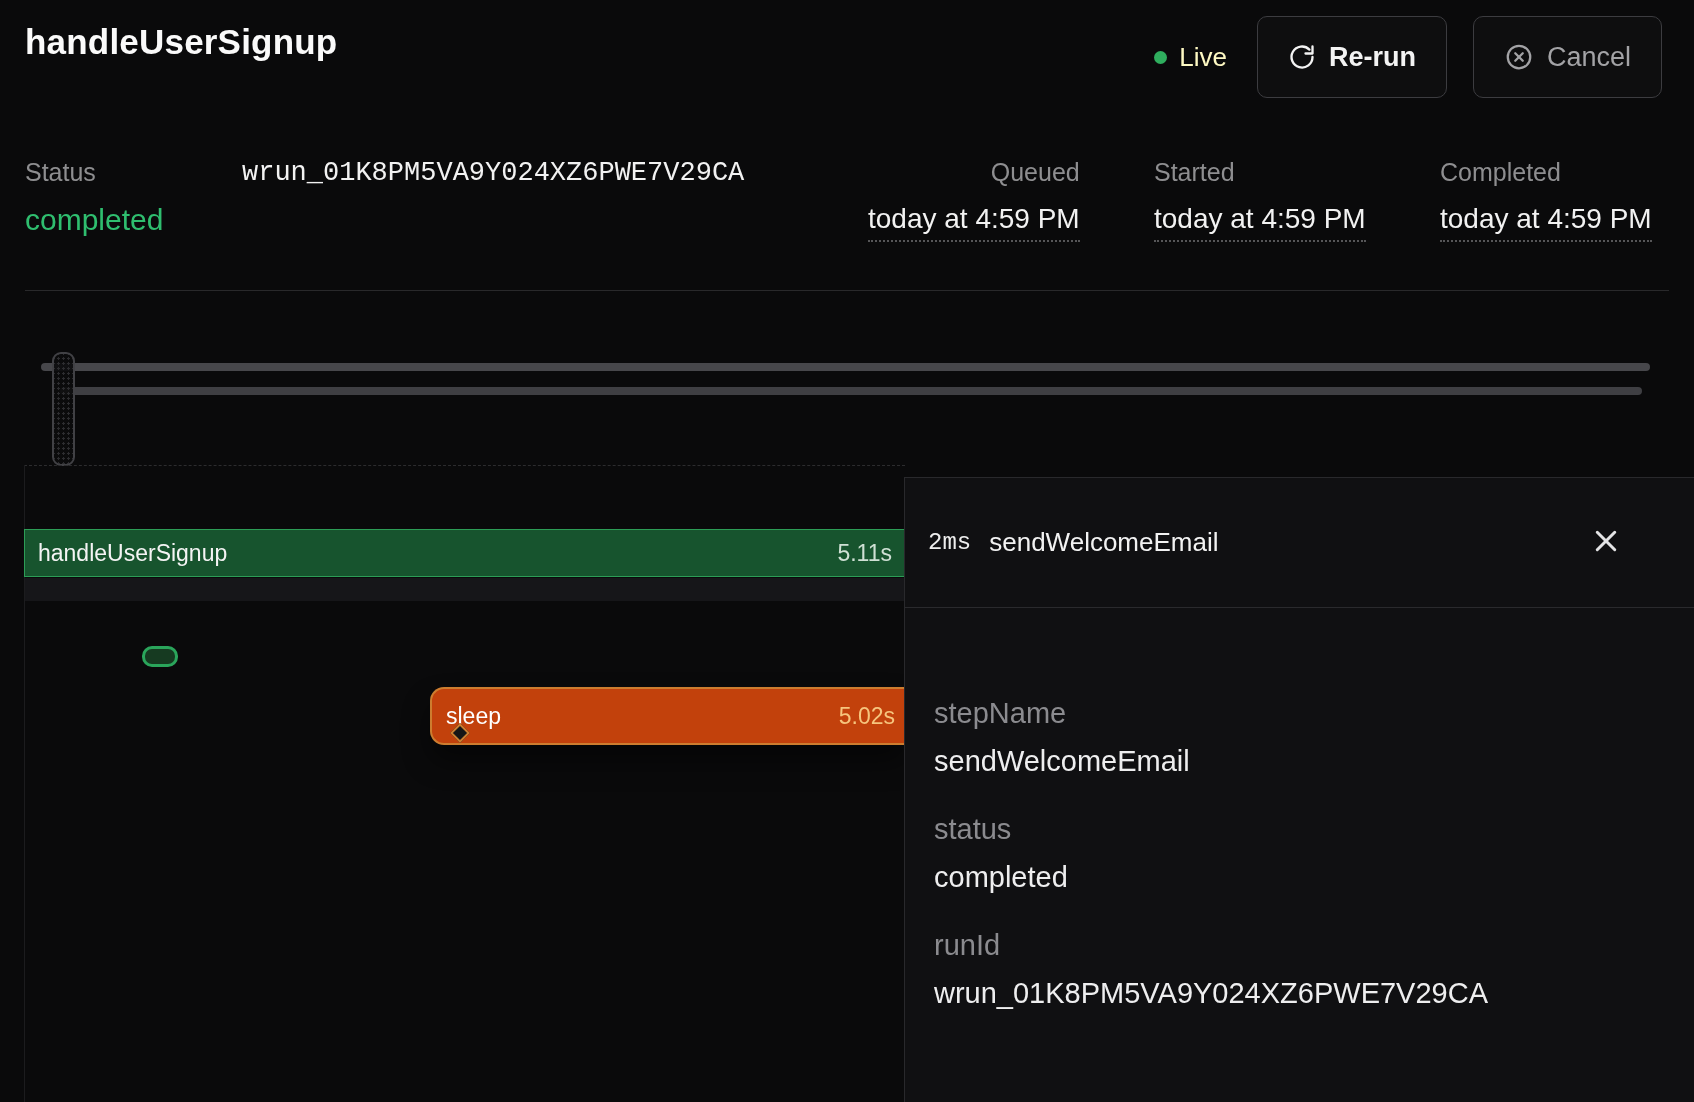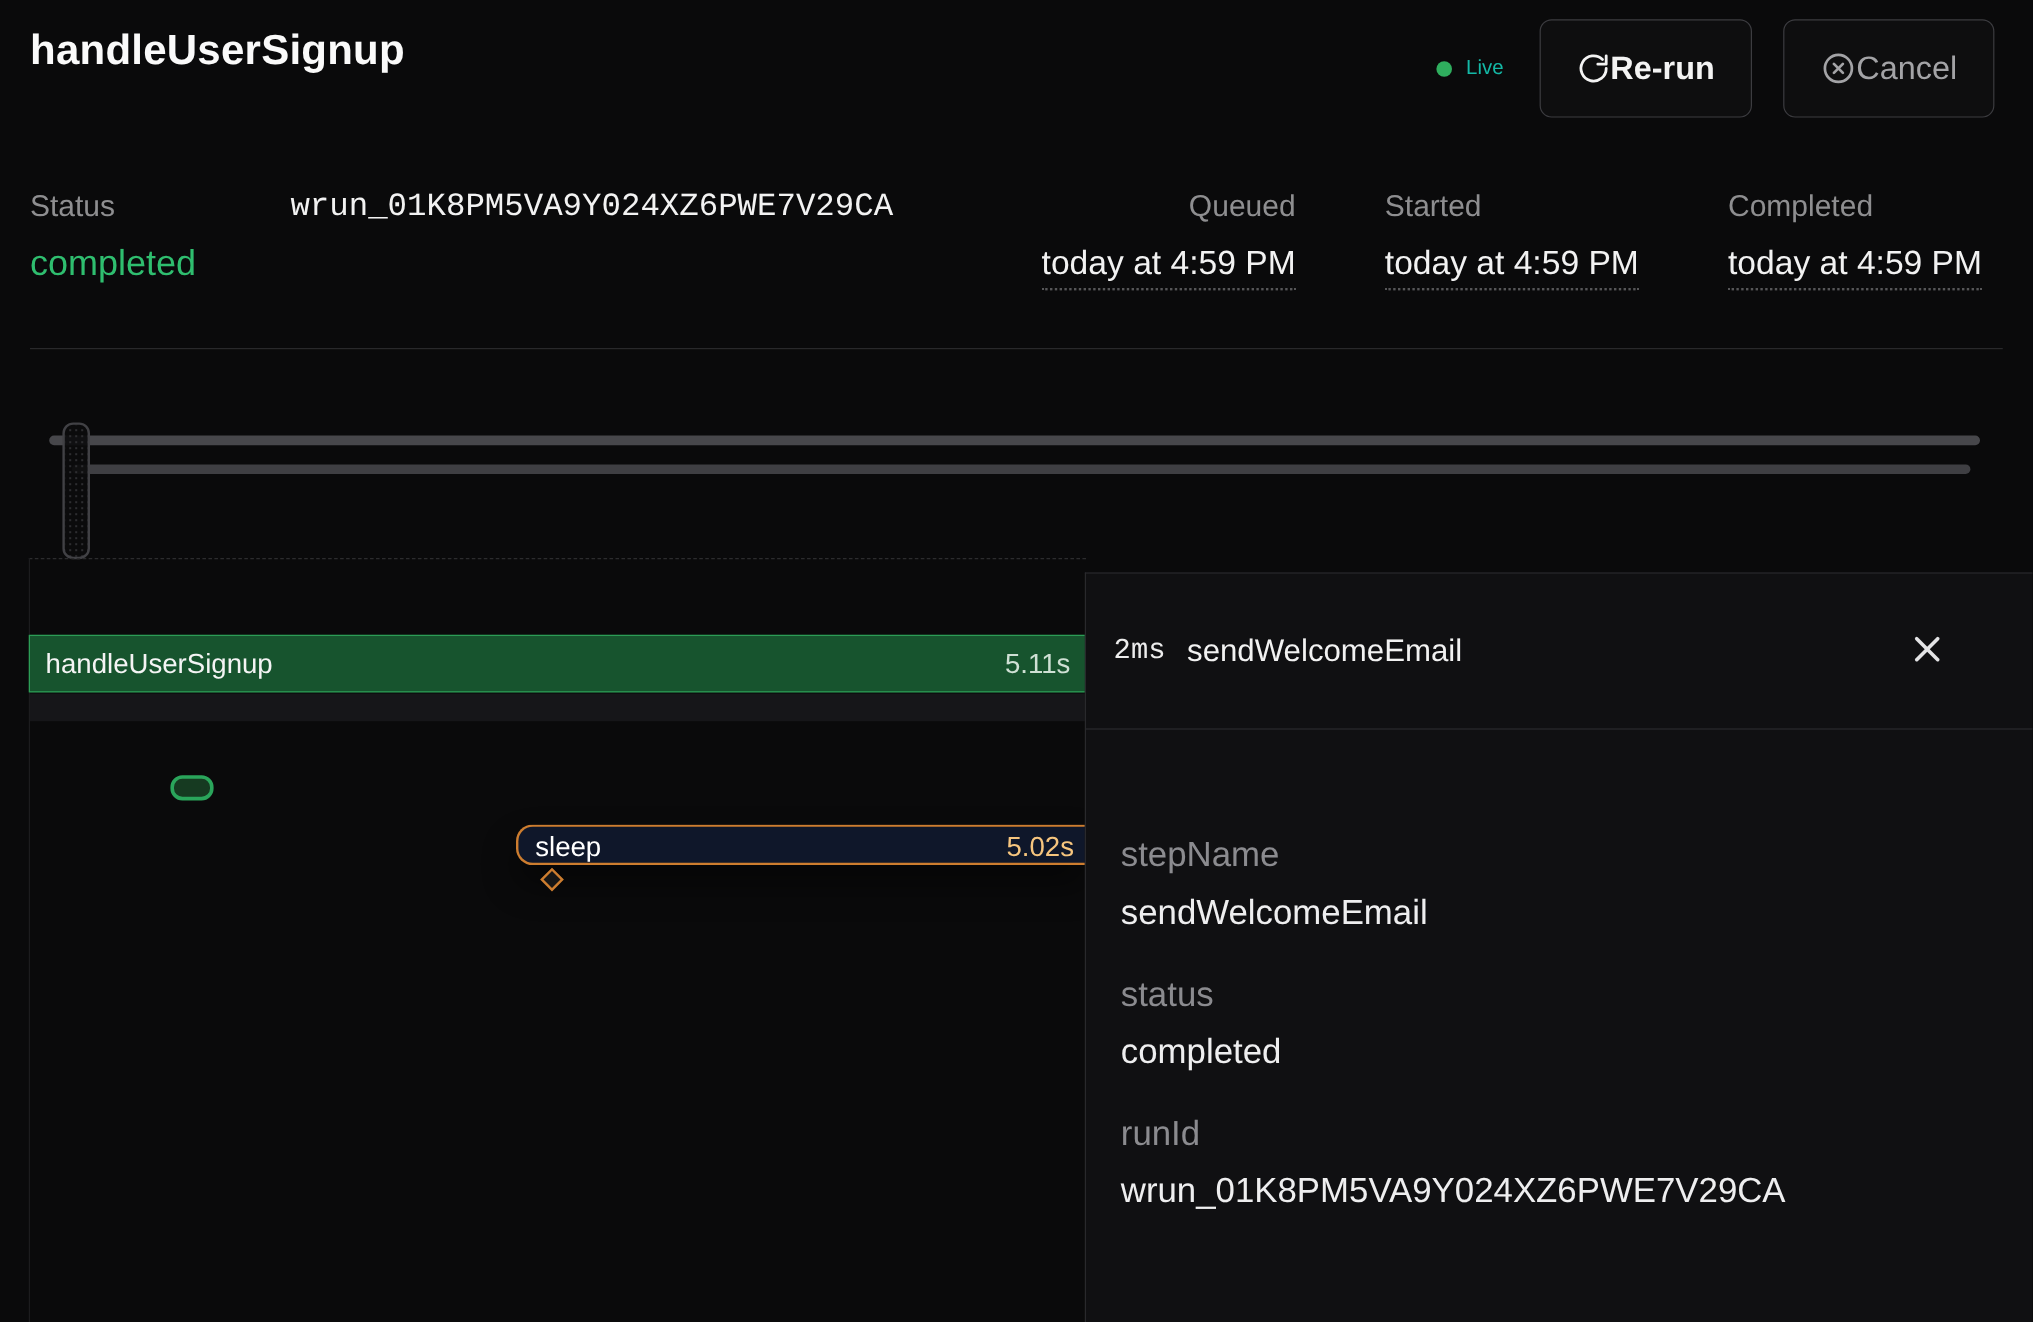--- a/index.html
+++ b/index.html
@@ -12,23 +12,23 @@
   .page-title{
     position:absolute;left:25px;top:22px;
     font-size:35px;font-weight:700;color:#fafafa;letter-spacing:.2px;
   }
   .header-actions{
     position:absolute;right:32px;top:16px;height:82px;
     display:flex;align-items:center;gap:26px;
   }
   .live-wrap{display:flex;align-items:center;gap:12px;margin-right:4px;}
   .live-dot{width:13px;height:13px;border-radius:50%;background:#2fae5e;}
-  .live-label{font-size:17px;color:#14b8a6;}
+  .live-label{font-size:26px;color:#fef9c3;}
   .btn{
-    display:flex;align-items:center;justify-content:center;
+    display:flex;align-items:center;justify-content:center;gap:13px;
     height:82px;padding:0 30px;border-radius:10px;
     border:1px solid #3c3c40;background:#0e0e0f;cursor:pointer;
     font-size:27px;font-weight:600;color:#f3f3f3;
     font-family:"Liberation Sans", sans-serif;
   }
   .btn svg{display:block;}
   .btn.secondary{color:#a3a3a6;font-weight:500;}
   
   .meta-field{position:absolute;top:158px;}
   .meta-label{font-size:25px;color:#8e8e90;margin-bottom:16px;}
@@ -58,24 +58,24 @@
     padding:0 12px 0 13px;cursor:pointer;
   }
   .span-root .span-name{font-size:23px;color:#f4f4f4;}
   .span-root .span-dur{font-size:23px;color:#cfe0d4;text-align:right;}
   .row-highlight{position:absolute;left:25px;top:578px;width:880px;height:23px;background:#161619;}
   .step-pill{
     position:absolute;left:142px;top:646px;width:36px;height:21px;box-sizing:border-box;
     border:3px solid #2aa55b;border-radius:10px;background:#163a21;cursor:pointer;
   }
   .span-sleep{
-    position:absolute;left:430px;top:687px;width:475px;height:34px;box-sizing:border-box;
-    background:#0f172a;border:2px solid #cd7d2f;border-right:none;
+    position:absolute;left:430px;top:687px;width:475px;height:58px;box-sizing:border-box;
+    background:#c2410c;border:2px solid #cd7d2f;border-right:none;
     border-radius:14px 0 0 14px;
-    display:flex;align-items:flex-end;justify-content:space-between;
+    display:flex;align-items:center;justify-content:space-between;
     padding:0 10px 0 14px;cursor:pointer;
     box-shadow:0 16px 28px rgba(0,0,0,.45);
   }
   .span-sleep .span-name{font-size:23px;color:#ffffff;}
   .span-sleep .span-dur{font-size:23px;color:#f6c57e;}
   .sleep-diamond{
     position:absolute;left:453px;top:726px;width:14px;height:14px;box-sizing:border-box;
     background:#161616;border:2px solid #cd7d2f;transform:rotate(45deg);
   }
   

